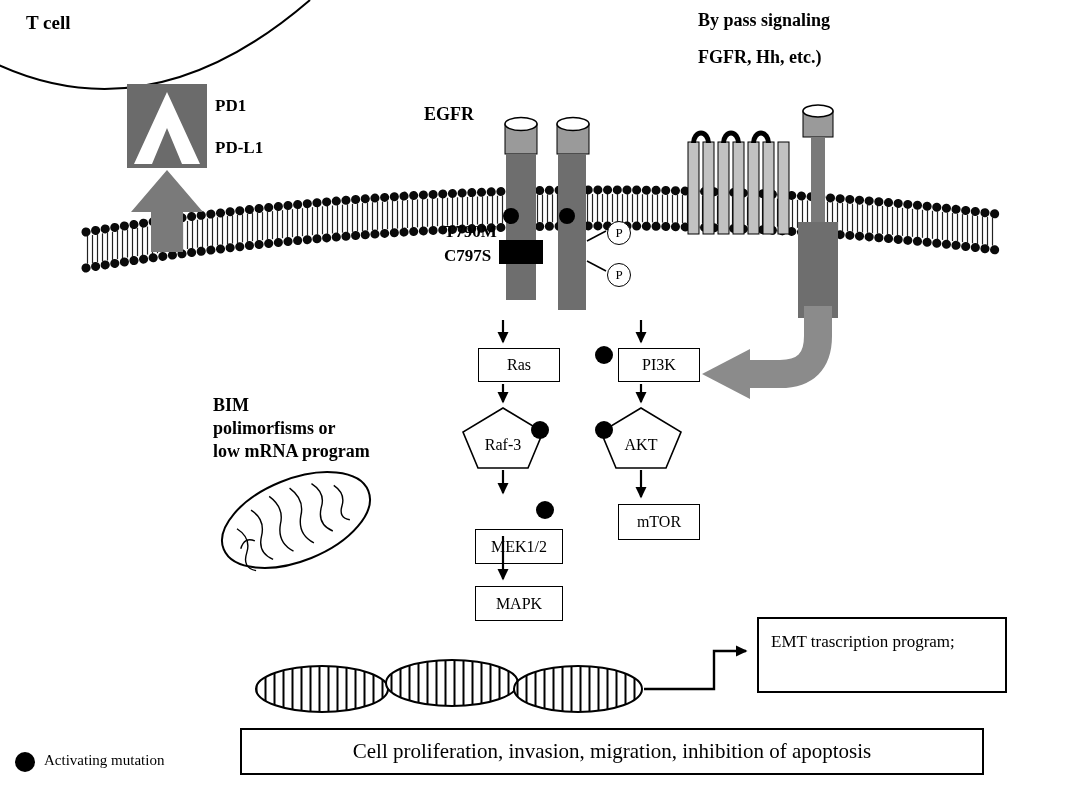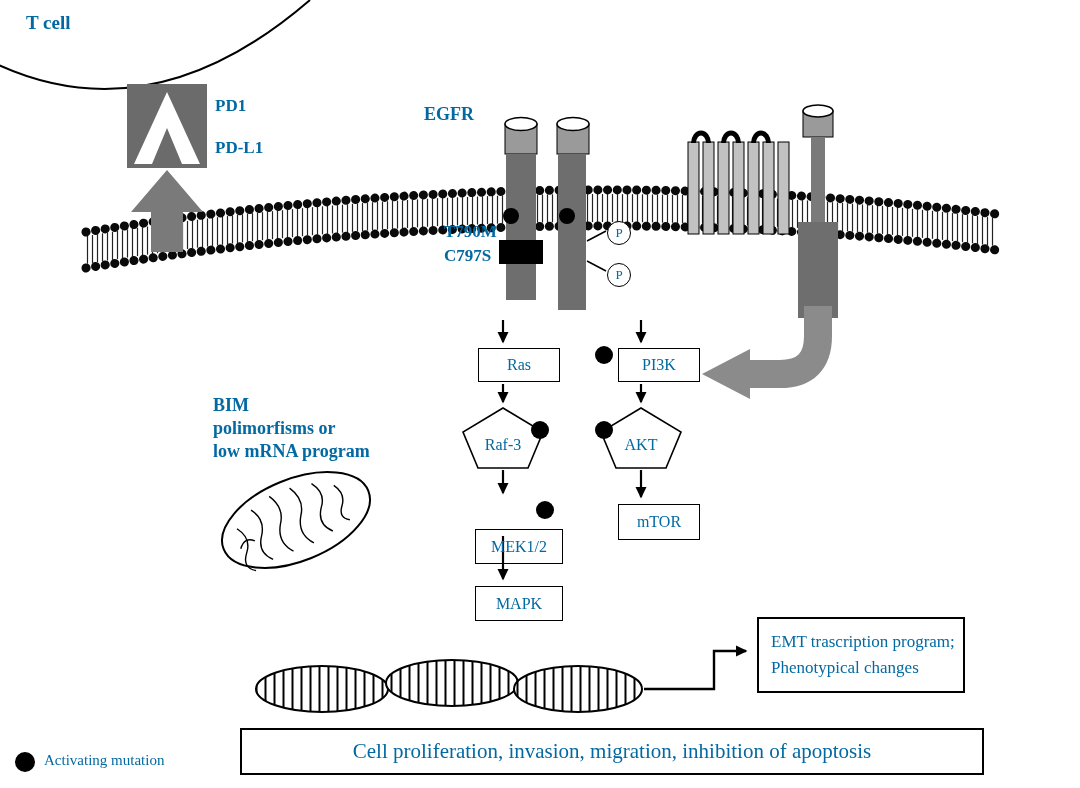--- a/index.html
+++ b/index.html
@@ -1,38 +1,38 @@
 <!DOCTYPE html>
 <html><head>
 <meta charset="utf-8">
 <style>
   html,body{margin:0;padding:0;background:#fff;}
   #canvas{
     position:relative;width:1080px;height:788px;background:#ffffff;
-    font-family:"Liberation Serif","DejaVu Serif",serif;color:#0369a1;overflow:hidden;
+    font-family:"Liberation Serif","DejaVu Serif",serif;color:#000000;overflow:hidden;
   }
   #art{position:absolute;left:0;top:0;}
   .abs{position:absolute;}
   .b{font-weight:700;}
   .node-box{
     position:absolute;border:1.6px solid #000;background:transparent;
     display:flex;align-items:center;justify-content:center;font-size:16px;margin-left:16px;
   }
   .pent-label{
     position:absolute;display:flex;align-items:center;justify-content:center;
     font-size:16px;background:transparent;
   }
   .p-circle{
     position:absolute;width:22px;height:22px;border:1.5px solid #000;border-radius:50%;
     background:#fff;display:flex;align-items:center;justify-content:center;
     font-size:13px;
   }
   .multiline div{white-space:nowrap;}
   #emt-box{
-    position:absolute;left:757px;top:617px;width:208px;height:76px;border:2px solid #000;
+    position:absolute;left:757px;top:617px;width:250px;height:76px;border:2px solid #000;
     box-sizing:border-box;padding:10px 8px 12px 12px;font-size:17px;line-height:26px;
   }
   #bottom-box{
     position:absolute;left:240px;top:728px;width:744px;height:47px;border:2px solid #000;
     box-sizing:border-box;display:flex;align-items:center;justify-content:center;font-size:21px;
   }
 </style>
 </head>
 <body>
 
@@ -147,20 +147,22 @@
 
     <circle cx="25" cy="762" r="10" fill="#000"></circle>
   </svg>
 
   <div class="abs b" style="left:26px;top:12px;font-size:19px">T cell</div>
   <div class="abs b" style="left:215px;top:96px;font-size:17px">PD1</div>
   <div class="abs b" style="left:215px;top:138px;font-size:17px">PD-L1</div>
   <div class="abs b" style="left:424px;top:104px;font-size:18px">EGFR</div>
 
   <div class="abs b multiline" style="left:698px;top:2px;font-size:18px;line-height:37px">
+    <div>By pass signaling</div>
+    <div>FGFR, Hh, etc.)</div>
   </div>
 
   <div class="abs b multiline" style="left:444px;top:220px;font-size:17px;line-height:24px">
     <div>T790M</div>
     <div>C797S</div>
   </div>
 
   <div class="abs b multiline" style="left:213px;top:394px;font-size:18px;line-height:23px">
     <div>BIM</div>
     <div>polimorfisms or</div>
@@ -173,21 +175,20 @@
   <div class="node-box" style="left:462px;top:348px;width:80px;height:32px">Ras</div>
   <div class="node-box" style="left:602px;top:348px;width:80px;height:32px">PI3K</div>
   <div class="pent-label" style="left:465px;top:430px;width:76px;height:30px">Raf-3</div>
   <div class="pent-label" style="left:603px;top:430px;width:76px;height:30px">AKT</div>
   <div class="node-box" style="left:459px;top:529px;width:86px;height:33px">MEK1/2</div>
   <div class="node-box" style="left:602px;top:504px;width:80px;height:34px">mTOR</div>
   <div class="node-box" style="left:459px;top:586px;width:86px;height:33px">MAPK</div>
 
   <div id="emt-box">
     <div>EMT trascription program;</div>
-    <div>Phenotypical changes</div>
   </div>
 
   <div id="bottom-box">
     <span>Cell proliferation, invasion, migration, inhibition of apoptosis</span>
   </div>
 
   <div class="abs" style="left:44px;top:752px;font-size:15px">Activating mutation</div>
 
 </div>
 

